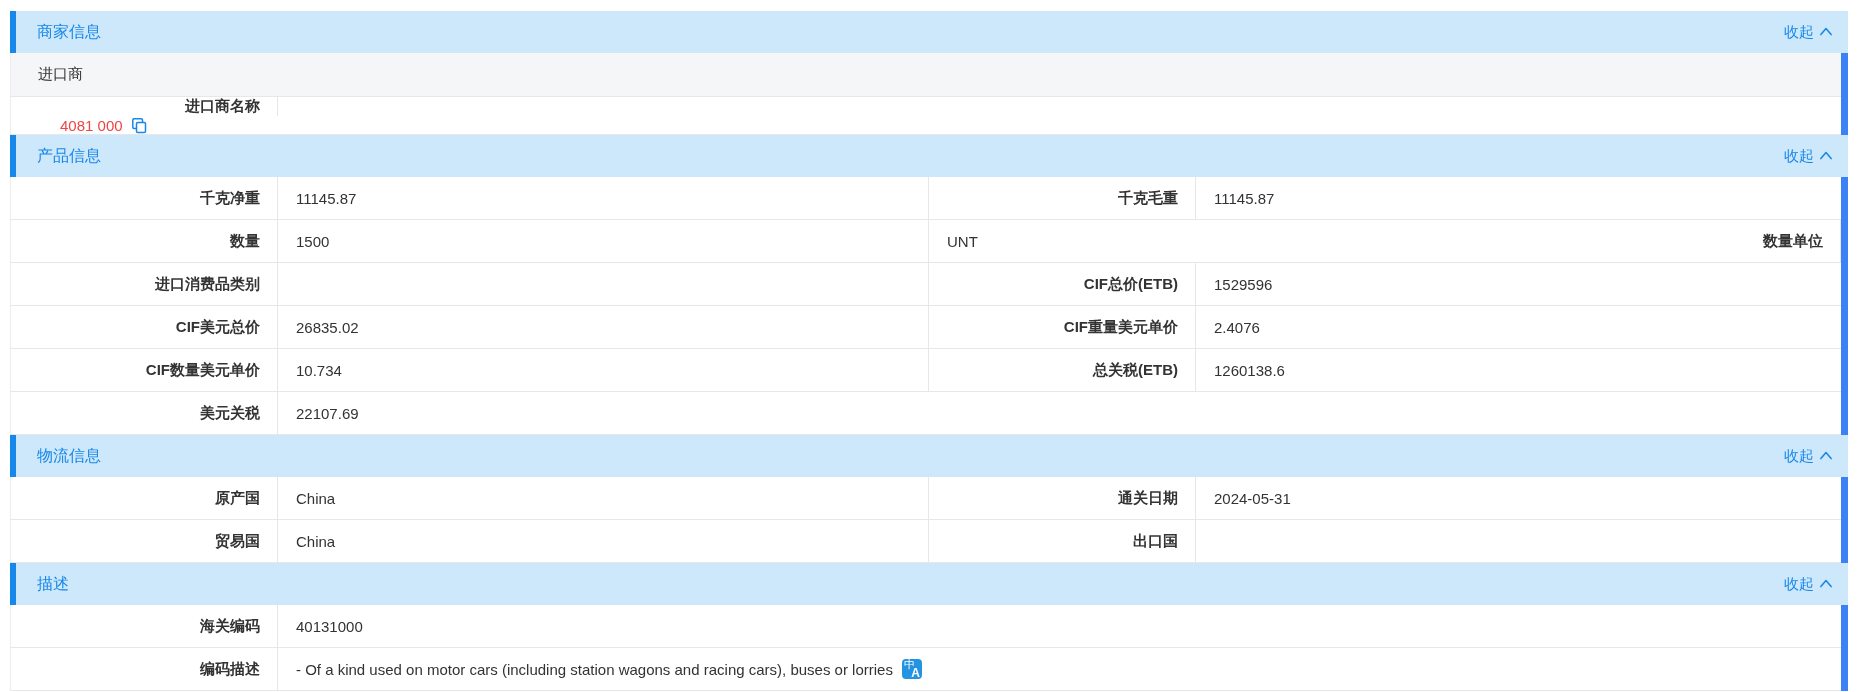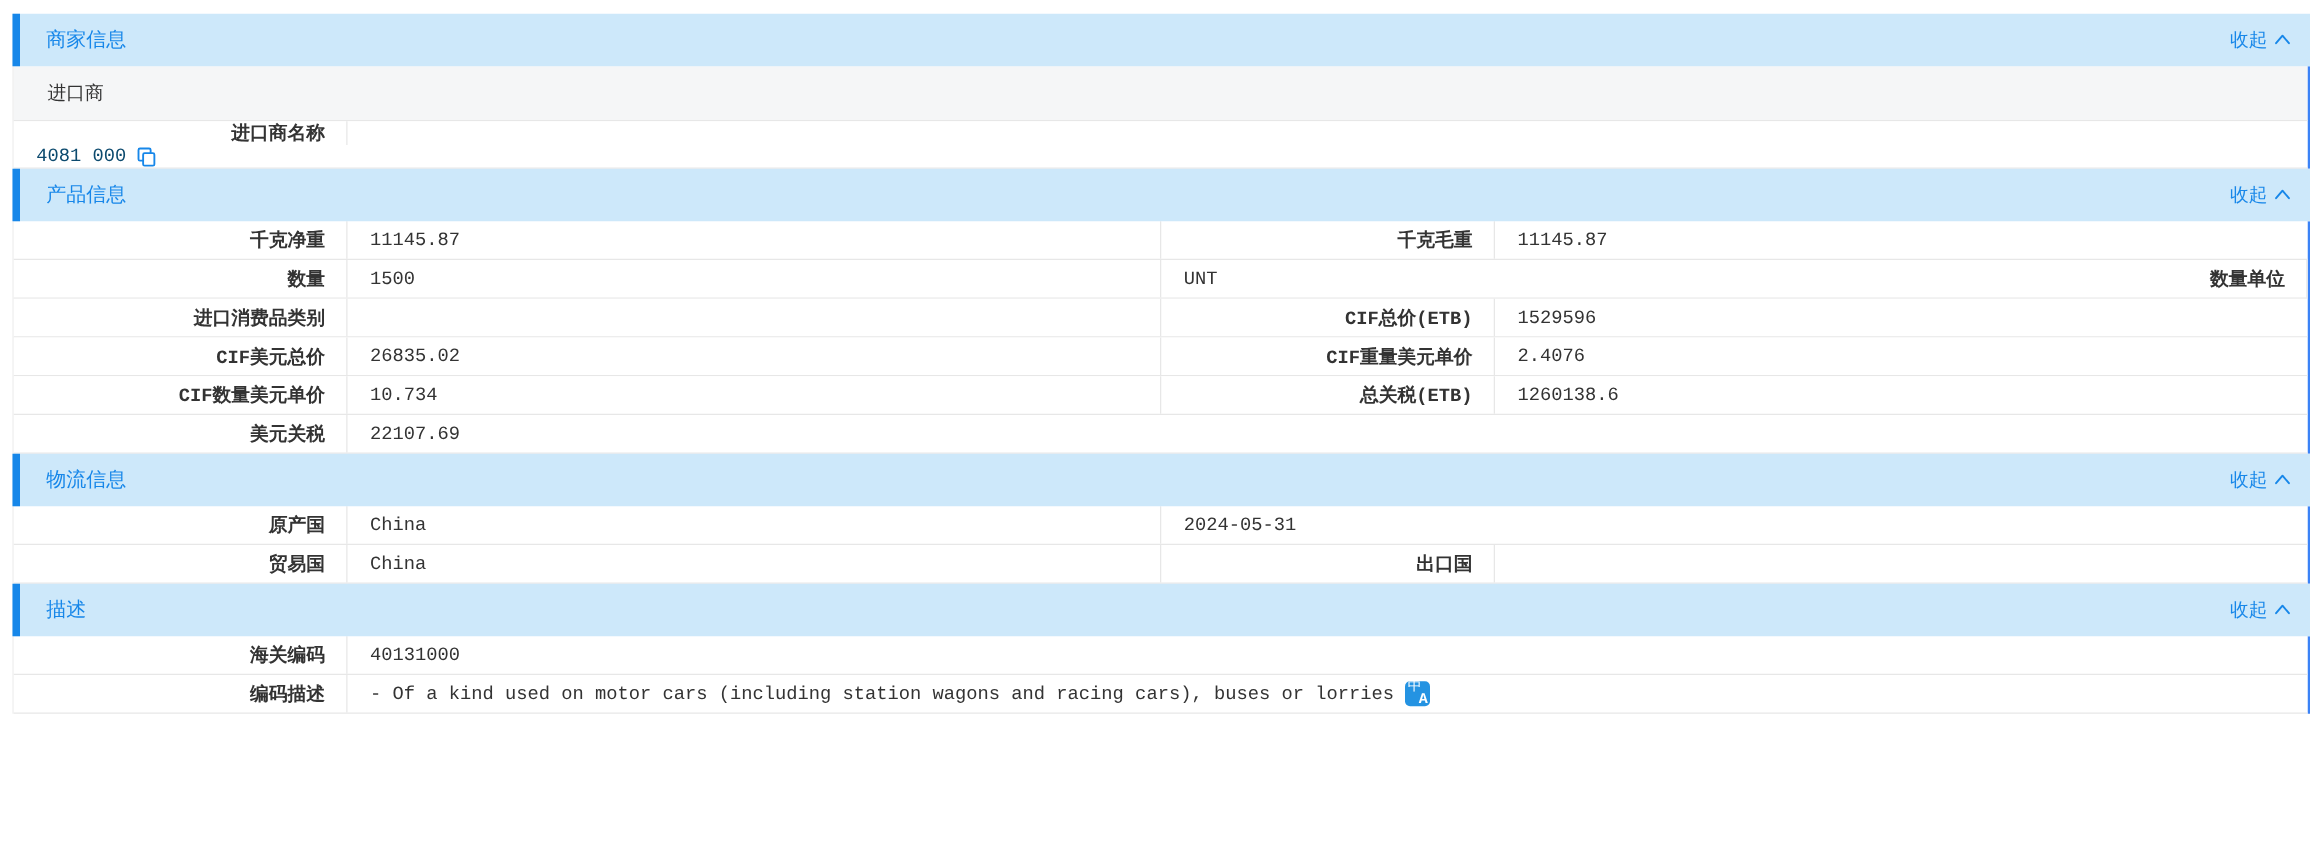--- a/index.html
+++ b/index.html
@@ -17,38 +17,38 @@
   }
   .accent-bar{position:absolute;left:0;top:0;width:6px;height:100%;background:#1787e9;}
   .sec-title{margin-left:27px;font-size:16px;color:#1787e9;}
   .collapse{
     margin-left:auto;margin-right:15px;font-size:15px;color:#1787e9;
     display:flex;align-items:center;gap:5px;cursor:pointer;text-decoration:none;text-align:center;
   }
   .chev{display:block;}
 
   
-  .sec-body{border-left:1px solid #ececec;border-right:2px solid #3b82f6;box-sizing:border-box;font-family:Liberation Mono, monospace;}
+  .sec-body{border-left:1px solid #ececec;border-right:7px solid #3b82f6;box-sizing:border-box;}
   .subrow{
     height:44px;background:#f5f6f7;display:flex;align-items:center;
     padding-left:27px;font-size:15px;color:#333;
     border-bottom:1px solid #e7e7e7;box-sizing:border-box;
   }
-  .row{display:flex;align-items:stretch;height:31px;border-bottom:1px solid #e7e7e7;box-sizing:border-box;background:#fff;}
+  .row{display:flex;align-items:stretch;height:43px;border-bottom:1px solid #e7e7e7;box-sizing:border-box;background:#fff;}
   .row-name{height:38px;flex-direction:column;}
   .cell{display:flex;align-items:center;box-sizing:border-box;}
   .lbl{justify-content:flex-end;padding-right:17px;font-weight:bold;font-size:15px;color:#333;white-space:nowrap;}
   .val{padding-left:18px;font-size:15px;color:#333;white-space:nowrap;}
   .c-l1{width:267px;border-right:1px solid #e7e7e7;}
   .c-v1{width:651px;border-right:1px solid #e7e7e7;}
   .c-l2{width:267px;border-right:1px solid #e7e7e7;}
   .c-v2{flex:1;}
   .flex1{flex:1;}
 
-  .link{color:#0c4a6e;text-decoration:none;cursor:pointer;}
+  .link{color:#ef4444;text-decoration:none;cursor:pointer;margin-left:31px;}
   .copy-btn{margin-left:8px;display:inline-flex;align-items:center;cursor:pointer;}
 
   
   .tr-icon{
     position:relative;width:20px;height:20px;background:#2493e2;border-radius:4px;
     display:inline-block;margin-left:9px;flex:none;cursor:pointer;
   }
   .tr-zh{position:absolute;top:-1px;left:2px;font-size:11px;color:#fff;line-height:12px;}
   .tr-a{position:absolute;bottom:0;right:2px;font-size:12px;font-weight:bold;color:#fff;line-height:12px;}
 </style>
@@ -142,20 +142,21 @@
         <span>收起</span>
         <svg class="chev" width="14" height="12" viewBox="0 0 16 14">
             <path d="M2 10 L8 3 L14 10" fill="none" stroke="currentColor" stroke-width="1.8" stroke-linecap="round" stroke-linejoin="round"></path>
           </svg>
       </a>
     </header>
     <div class="sec-body">
       <div class="row">
         <div class="cell lbl c-l1">原产国</div>
         <div class="cell val c-v1">China</div>
+        <div class="cell lbl c-l2">通关日期</div>
         <div class="cell val c-v2">2024-05-31</div>
       </div>
       <div class="row">
         <div class="cell lbl c-l1">贸易国</div>
         <div class="cell val c-v1">China</div>
         <div class="cell lbl c-l2">出口国</div>
         <div class="cell val c-v2"></div>
       </div>
     </div>
   </section>

